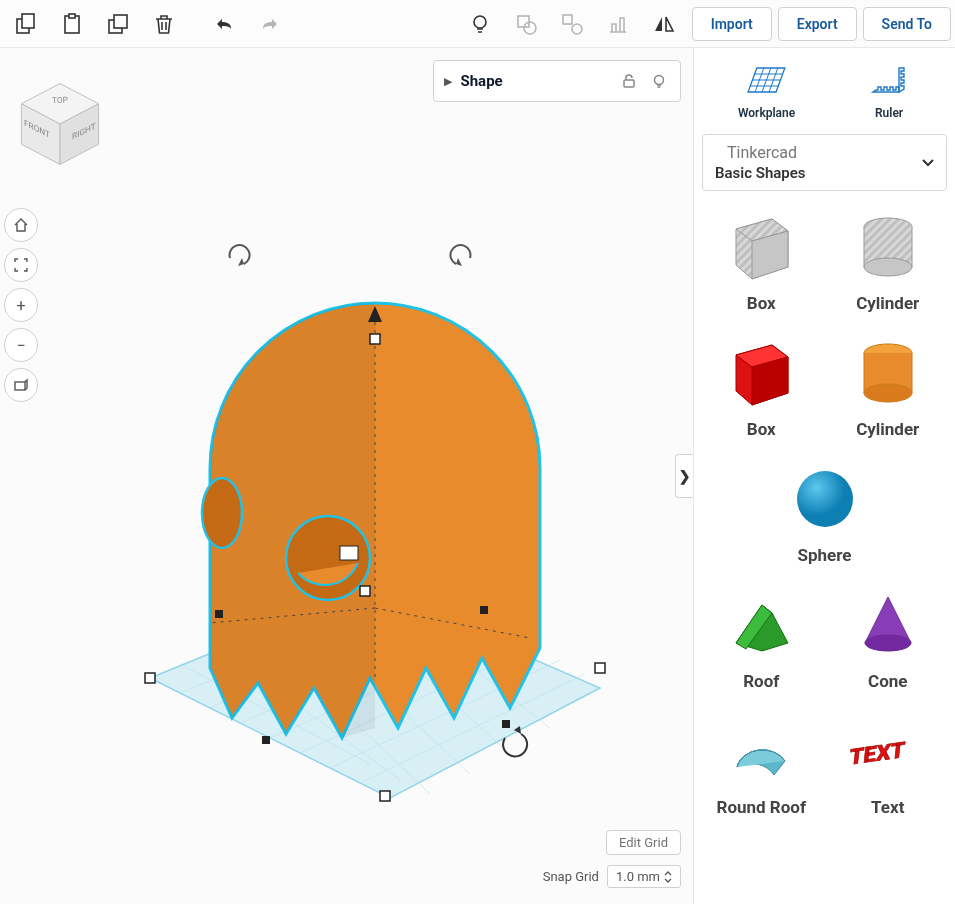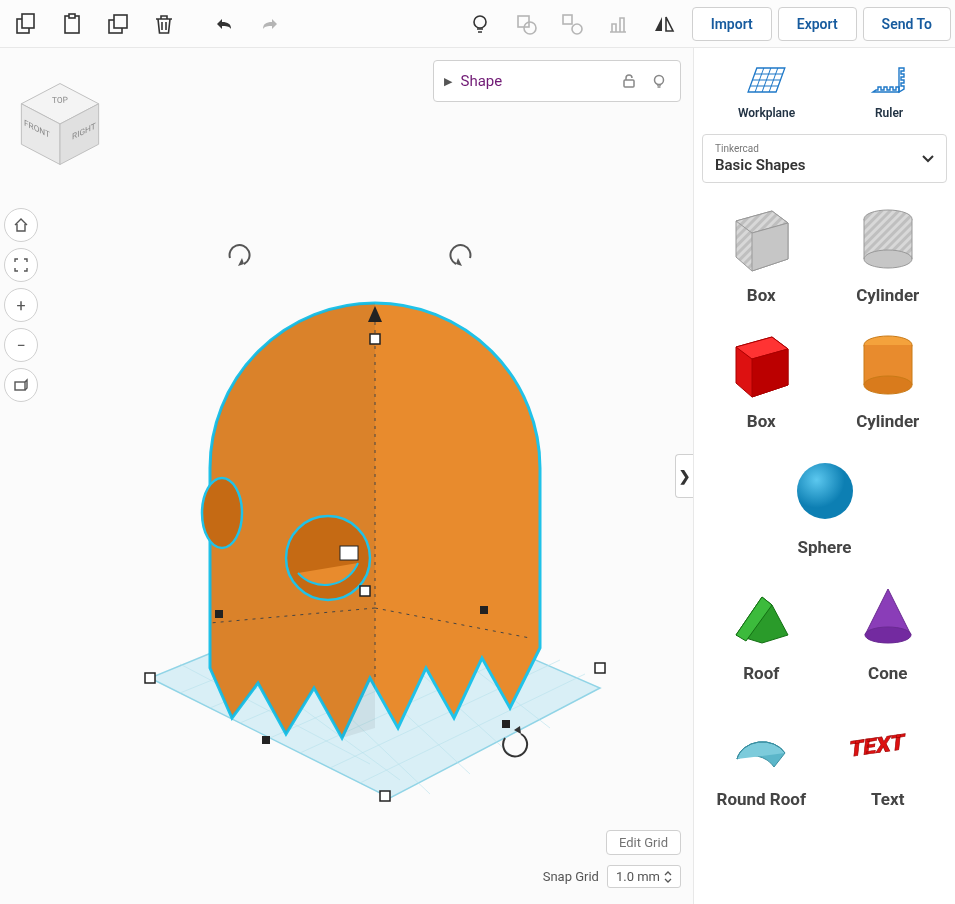--- a/index.html
+++ b/index.html
@@ -15,39 +15,39 @@
 
 .main { position: relative; display: flex; height: calc(904px - 48px); }
 .canvas-area { position: relative; flex: 1; background: #fbfbfb; }
 .right-panel { width: 262px; background: #fff; border-left:1px solid #e8e8e8; display:flex; flex-direction:column; }
 
 .tools-row { display:flex; justify-content:space-around; padding:14px 8px 6px 8px; }
 .tool-vert { display:flex; flex-direction:column; align-items:center; gap:6px; cursor:pointer;justify-content:flex-end; }
 .tool-vert .lbl { font-size:12px; color:#234; font-weight:600; }
 
 .category-selector { margin:8px; border:1px solid #d8d8d8; border-radius:4px; padding:8px 12px; position:relative; cursor:pointer; }
-.category-selector .cat-top { font-size:10px; color:#777; }
+.category-selector .cat-top { font-size:16px; color:#777;margin-left:12px; }
 .category-selector .cat-main { font-size:15px; color:#333; font-weight:600; margin-top:2px; }
 .category-selector .caret { position:absolute; right:12px; top:50%; transform:translateY(-50%); }
 
 .shapes-grid { flex:1; overflow-y:auto; padding:6px 4px 20px 4px; }
 .shapes-grid::-webkit-scrollbar { width:7px; }
 .shapes-grid::-webkit-scrollbar-thumb { background:#bbb; border-radius:4px; }
 .shape-row { display:flex; justify-content:space-around; margin-bottom:18px; }
 .shape-item { width:110px; display:flex; flex-direction:column; align-items:center; gap:6px; cursor:pointer; }
 .shape-thumb { width:84px; height:82px; display:flex; align-items:center; justify-content:center; }
 .shape-lbl { font-size:17px; color:#444; font-weight:700; }
 
 .viewcube { position:absolute; left:14px; top:30px; width:92px; height:92px; }
 .nav-btns { position:absolute; left:4px; top:160px; display:flex; flex-direction:column; gap:6px; }
 .nav-btn { width:34px; height:34px; border:1px solid #d0d0d0; border-radius:50%; background:#fff; display:flex; align-items:center; justify-content:center; cursor:pointer; color:#555; font-size:16px; }
 
 .shape-panel { position:absolute; right:12px; top:12px; width:248px; height:42px; background:#fff; border:1px solid #d0d0d0; border-radius:4px; display:flex; align-items:center; padding:0 10px; gap:8px; }
 .shape-panel .tri { font-size:11px; color:#555; cursor:pointer; }
-.shape-panel .title { font-weight:400; color:#701a75; font-size:15px; flex:1; }
+.shape-panel .title { font-weight:700; color:#0f172a; font-size:15px; flex:1; }
 .shape-panel .icon-small { width:22px; height:22px; display:flex; align-items:center; justify-content:center; cursor:pointer; }
 
 .bottom-ctrl { position:absolute; right:12px; bottom:16px; display:flex; flex-direction:column; align-items:flex-end; gap:10px; }
 .edit-grid-btn { padding:4px 12px; border:1px solid #d0d0d0; border-radius:4px; background:#fff; color:#737373; font-size:13px; cursor:pointer; }
 .snap-row { display:flex; align-items:center; gap:8px; font-size:13px; color:#555;justify-content:center; }
 .snap-select { padding:3px 8px; border:1px solid #d0d0d0; border-radius:3px; background:#fff; cursor:pointer; display:flex; align-items:center; gap:4px; }
 
 .panel-toggle { position:absolute; right:0; top:50%; transform:translate(0,-50%); width:18px; height:44px; background:#fff; border:1px solid #d0d0d0; border-right:none; border-radius:4px 0 0 4px; display:flex; align-items:center; justify-content:center; font-size:14px; cursor:pointer; color:#333; font-weight:700; }
 
 svg { display:block; }

